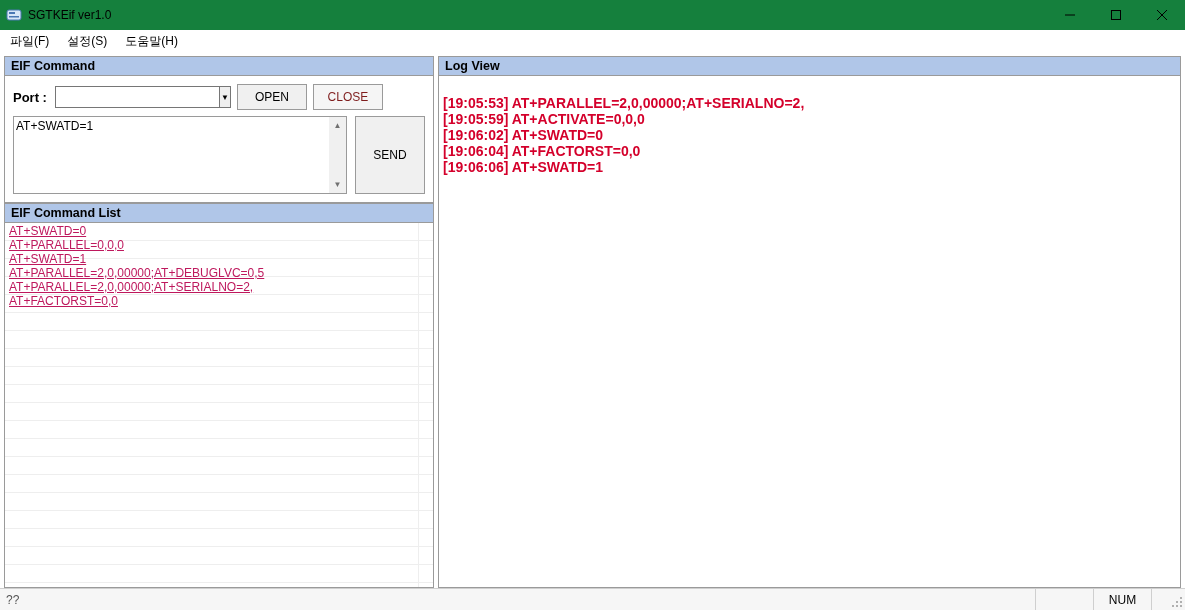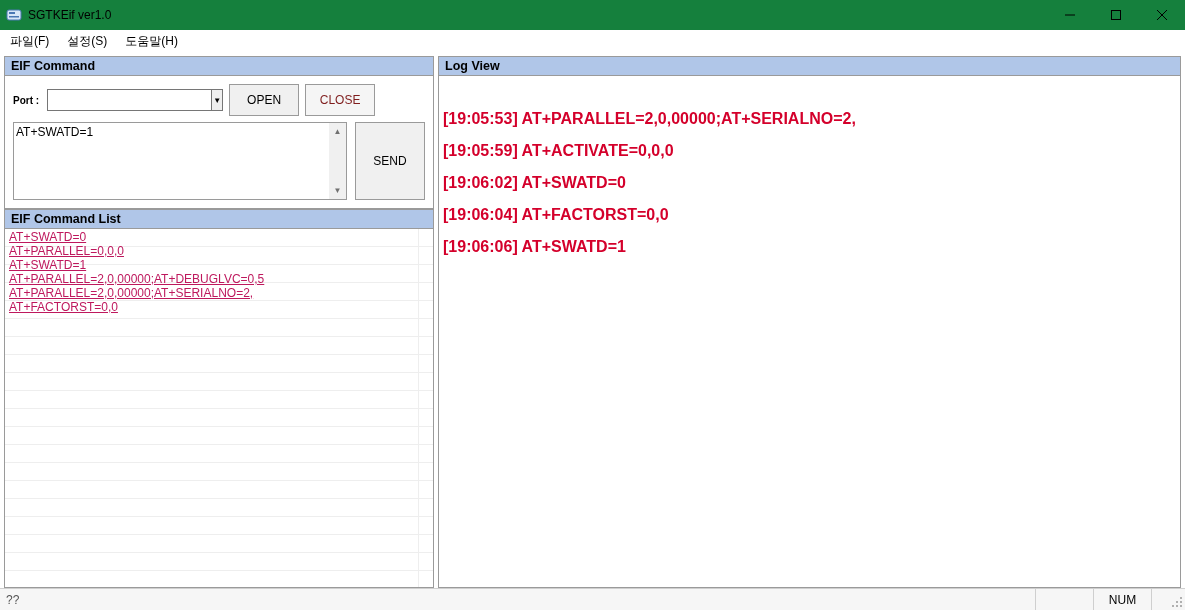--- a/index.html
+++ b/index.html
@@ -77,41 +77,41 @@
   }
   .eif-cmd-body {
     padding: 8px;
   }
   .row1 {
     display: flex;
     align-items: center;
     gap: 6px;
     margin-bottom: 6px;
   }
-  .port-label { font-weight: bold; font-size: 10px; padding-right:2px;}
+  .port-label { font-weight: bold; font-size: 13px; padding-right:2px;}
   .combo {
     border: 1px solid #767676;
     height: 22px;
     width: 176px;
     display: flex;
     align-items: stretch;
     background: #fff;
   }
   .combo-input { flex: 1; border: none; outline: none; font: inherit; padding: 0 4px; }
   .combo-arrow {
     width: 18px;
     border-left: 1px solid #767676;
     background: #efefef;
     display: flex; align-items: center; justify-content: center;
     font-size: 8px;
   }
   .btn {
     border: 1px solid #9a9a9a;
     background: #f0f0f0;
-    height: 32px;
+    height: 26px;
     padding: 4px 10px;
     font: inherit;
     cursor: default;
     min-width: 70px;
   }
   .btn.disabled {
     color: #7f1d1d;
     background: #f5f5f5;
   }
   .row2 {
@@ -193,26 +193,25 @@
   }
   .log-panel { flex: 1; gap: 17px; }
   .log-body {
     flex: 1;
     padding: 2px 4px;
     background: #fff;
     overflow: hidden;
   }
   .log-line {
     color: #d4002b;
-    font-size: 16px;
+    font-size: 14px;
     font-weight: bold;
     line-height: 16px;
     white-space: nowrap;
     font-family: Arial, sans-serif;
-    margin-top: 16px;
   }
   .statusbar {
     height: 22px;
     border-top: 1px solid #cfcfcf;
     display: flex;
     align-items: stretch;
     font-size: 12px;
     background: #f6f6f6;
   }
   .statusbar .status-left {

